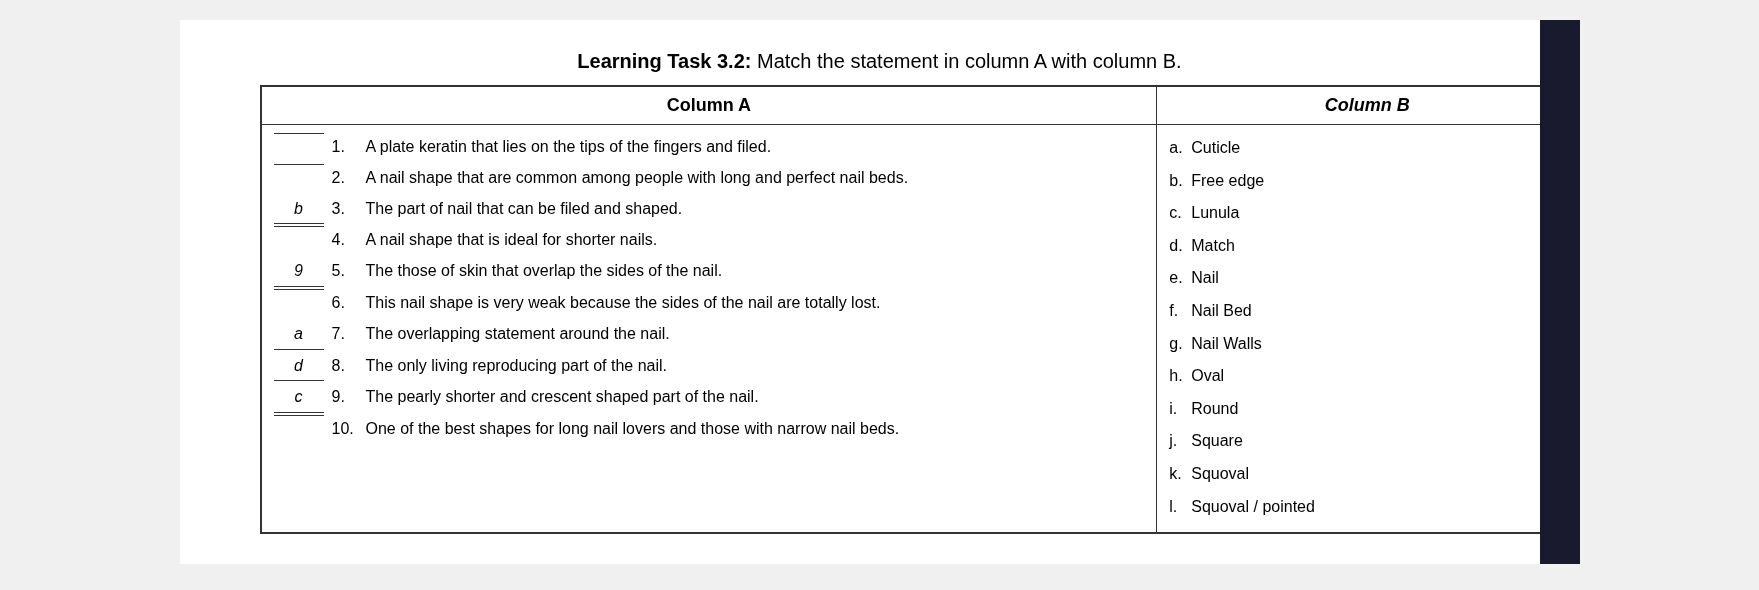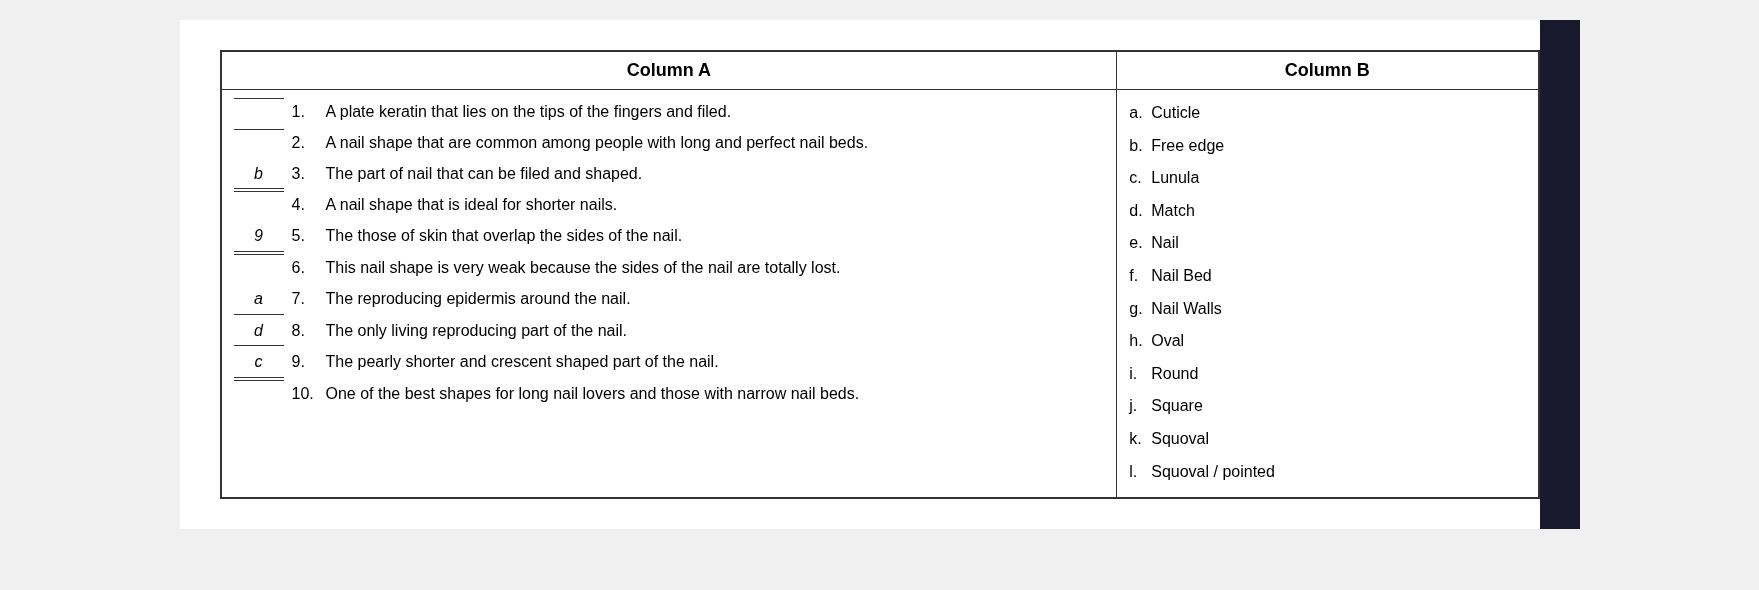--- a/index.html
+++ b/index.html
@@ -34,40 +34,42 @@
     }
 
     .task-title strong {
       font-weight: bold;
     }
 
     .main-table {
       width: 100%;
       border-collapse: collapse;
       border: 2px solid #333;
+      margin-left: 40px;
     }
 
     .main-table td {
       border: 1px solid #333;
       vertical-align: top;
       padding: 8px 12px;
     }
 
     .col-a-header {
       text-align: center;
       font-weight: bold;
       font-size: 18px;
       border-bottom: 1px solid #333;
     }
 
     .col-b-header {
       text-align: center;
       font-weight: bold;
       font-size: 18px;
       border-bottom: 1px solid #333;
+      font-style: italic;
     }
 
     .col-a-content {
       width: 68%;
       font-size: 16px;
       line-height: 1.8;
     }
 
     .col-b-content {
       width: 32%;
@@ -119,20 +121,24 @@
       height: 100%;
       background-color: #1a1a2e;
     }
   </style>
 </head>
 <body>
 
 <div class="page-container">
   <div class="right-side-decoration"></div>
 
+  <p class="task-title">
+    <strong>Learning Task 3.2:</strong>
+    <span> Match the statement in column A with column B.</span>
+  </p>
 
   <table class="main-table">
     <thead>
       <tr>
         <td class="col-a-header">Column A</td>
         <td class="col-b-header">Column B</td>
       </tr>
     </thead>
     <tbody>
       <tr>
@@ -164,21 +170,21 @@
                 <span class="item-text">The those of skin that overlap the sides of the nail.</span>
               </div>
               <div class="item-row">
                 <span class="answer-blank"></span>
                 <span style="margin-right: 6px; min-width: 28px;">6.</span>
                 <span class="item-text">This nail shape is very weak because the sides of the nail are totally lost.</span>
               </div>
               <div class="item-row">
                 <span class="answer-blank">a</span>
                 <span style="margin-right: 6px; min-width: 28px;">7.</span>
-                <span class="item-text">The reproducing epidermis around the nail.</span>
+                <span class="item-text">The overlapping statement around the nail.</span>
               </div>
               <div class="item-row">
                 <span class="answer-blank">d</span>
                 <span style="margin-right: 6px; min-width: 28px;">8.</span>
                 <span class="item-text">The only living reproducing part of the nail.</span>
               </div>
               <div class="item-row">
                 <span class="answer-blank">c</span>
                 <span style="margin-right: 6px; min-width: 28px;">9.</span>
                 <span class="item-text">The pearly shorter and crescent shaped part of the nail.</span>

